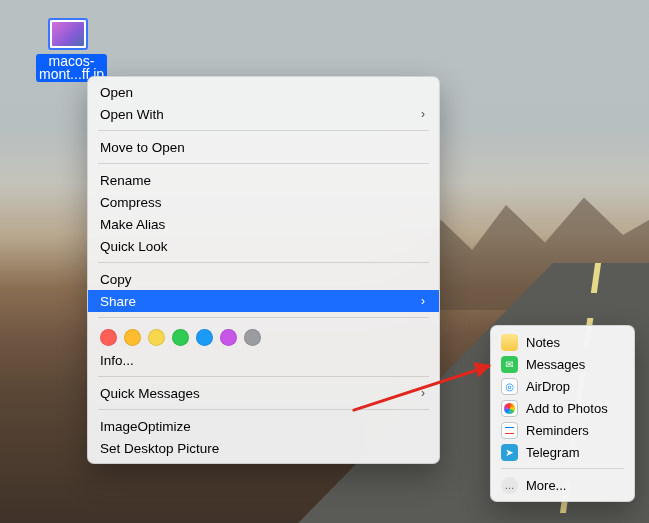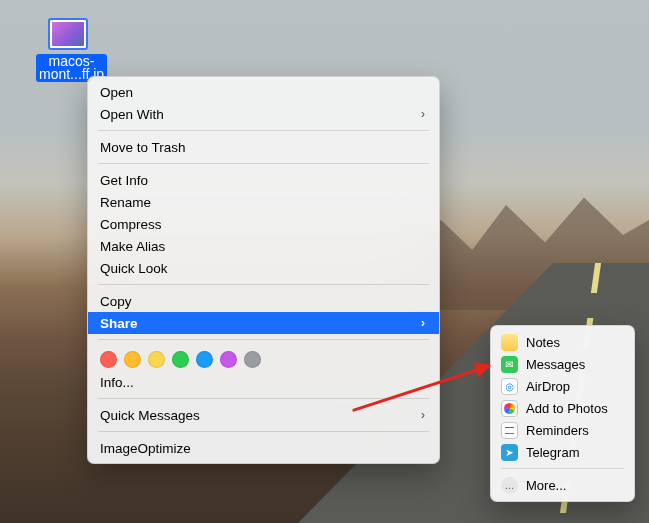--- a/index.html
+++ b/index.html
@@ -47,21 +47,21 @@
   .menu {
     position: absolute; left: 87px; top: 76px; width: 353px;
     background: rgba(242,242,242,0.96); border: 1px solid rgba(0,0,0,.12);
     border-radius: 7px; box-shadow: 0 12px 30px rgba(0,0,0,.30);
     backdrop-filter: blur(20px); padding: 4px 0;
   }
   .item {
     display: flex; align-items: center; justify-content: space-between;
     padding: 3px 14px 3px 12px; font-size: 13.5px; height: 22px;
   }
-  .item.active { background: #1a6dff; color: #fff; font-weight: bold; }
+  .item.active { background: #1a6dff; color: #fff; }
   .item .chev { font-size: 12px; opacity: .7; }
   .item.active .chev { color: #fff; opacity: 1; }
   .sep { height: 1px; margin: 5px 10px; background: rgba(0,0,0,.12); }
   .tags-row {
     display: flex; align-items: center; gap: 7px; padding: 6px 10px 3px 12px;
   }
   .tag {
     width: 17px; height: 17px; border-radius: 50%;
     box-shadow: inset 0 0 0 1px rgba(0,0,0,.1);
   }
@@ -119,26 +119,23 @@
 <div class="menu" id="context-menu" data-interactable="false">
     <div class="item" data-interactable="true">
       <span data-interactable="false">Open</span>
     </div>
     <div class="item" data-interactable="true">
       <span data-interactable="false">Open With</span>
       <span class="chev" data-interactable="false">›</span>
     </div>
     <div class="sep" data-interactable="false"></div>
     <div class="item" data-interactable="true">
-      <span data-interactable="false">Move to Trash</span>
-    </div>
-    <div class="sep" data-interactable="false"></div>
-    <div class="item" data-interactable="true">
-      <span data-interactable="false">Get Info</span>
-    </div>
+      <span data-interactable="false">Move to Open</span>
+    </div>
+    <div class="sep" data-interactable="false"></div>
     <div class="item" data-interactable="true">
       <span data-interactable="false">Rename</span>
     </div>
     <div class="item" data-interactable="true">
       <span data-interactable="false">Compress</span>
     </div>
     <div class="item" data-interactable="true">
       <span data-interactable="false">Make Alias</span>
     </div>
     <div class="item" data-interactable="true">
@@ -167,20 +164,23 @@
     </div>
     <div class="sep" data-interactable="false"></div>
     <div class="item" data-interactable="true">
       <span data-interactable="false">Quick Messages</span>
       <span class="chev" data-interactable="false">›</span>
     </div>
     <div class="sep" data-interactable="false"></div>
     <div class="item" data-interactable="true">
       <span data-interactable="false">ImageOptimize</span>
     </div>
+    <div class="item" data-interactable="true">
+      <span data-interactable="false">Set Desktop Picture</span>
+    </div>
   </div>
 
 <div class="submenu" id="share-submenu" data-interactable="false">
     <div class="sub-item" data-interactable="true">
       <div class="sic notes" data-interactable="false"></div>
       <span data-interactable="false">Notes</span>
     </div>
     <div class="sub-item" data-interactable="true">
       <div class="sic messages" data-interactable="false">✉</div>
       <span data-interactable="false">Messages</span>

